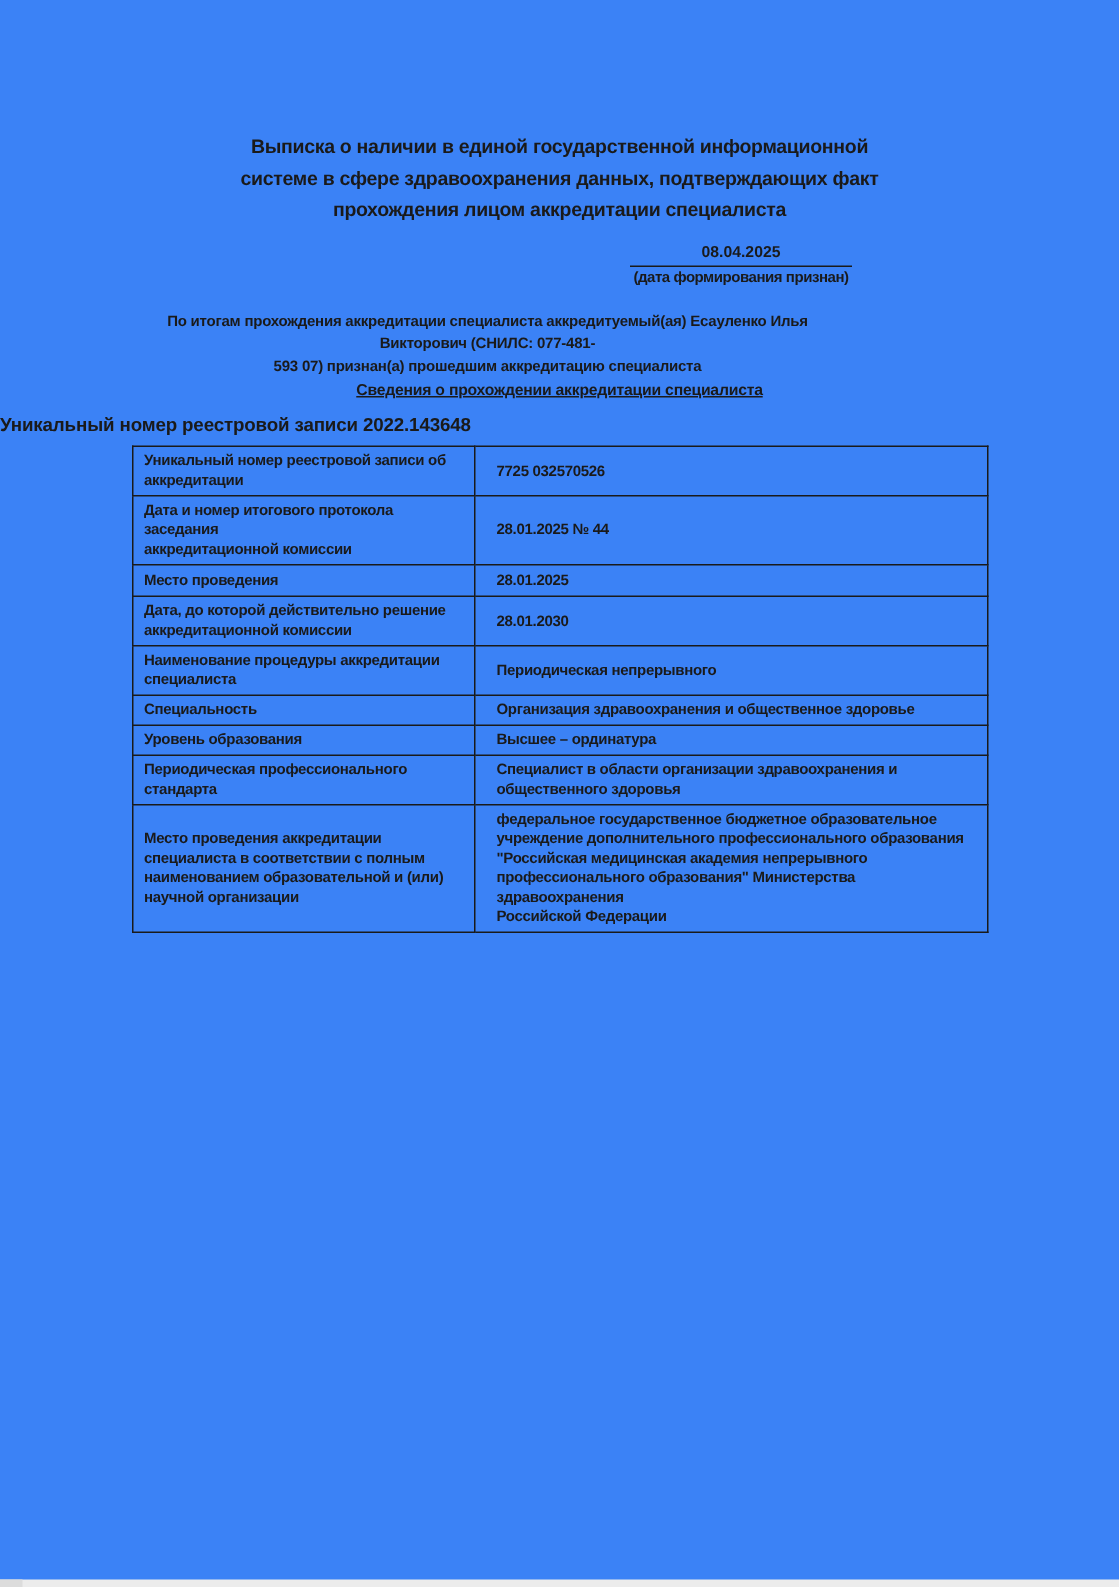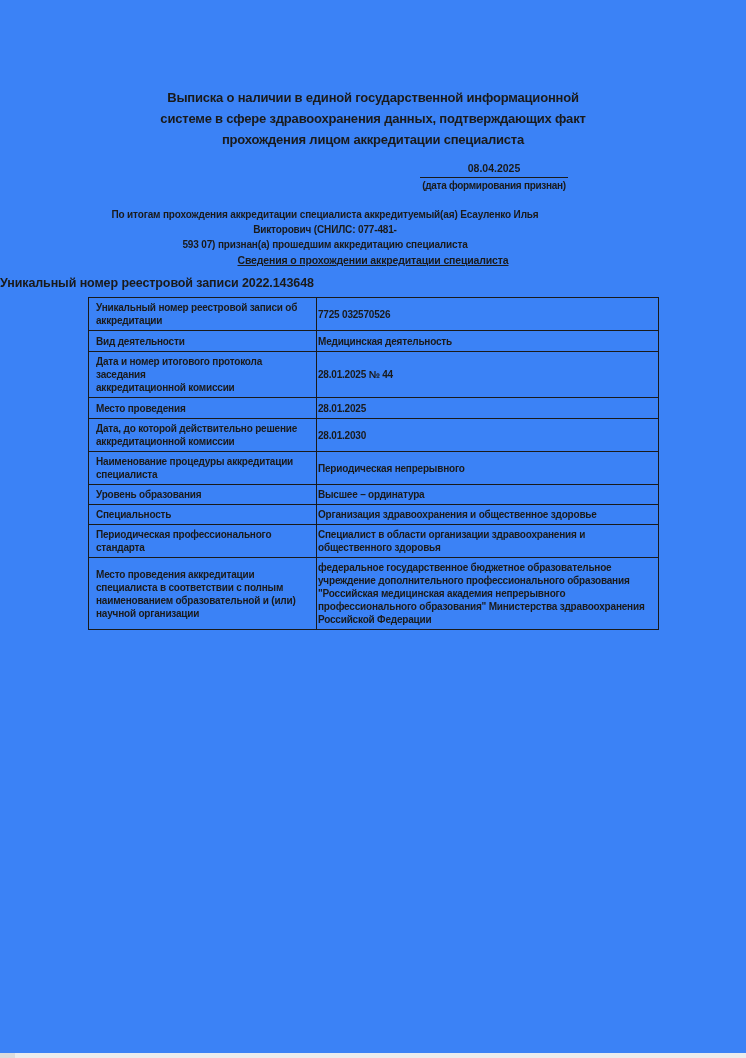--- a/index.html
+++ b/index.html
@@ -83,21 +83,21 @@
     font-size: 10px;
     font-weight: bold;
     line-height: 13px;
     letter-spacing: -0.2px;
     vertical-align: middle;
     white-space: pre-line;
     padding: 3px 6px 3px 7px;
     overflow: hidden;
   }
   .acc-table td.label-cell { width: 228px; }
-  .acc-table td.value-cell { width: 342px; padding-left: 1px; }
+  .acc-table td.value-cell { width: 342px; padding-left: 14px; }
   tr.h2 { height: 32px; }
   tr.h1 { height: 21px; }
   tr.h2b { height: 31px; }
   tr.h1b { height: 20px; }
   tr.h5 { height: 64px; }
   .bottom-bar {
     position: absolute;
     left: 0; right: 0; bottom: 0;
     height: 5px;
     background: #ececec;
@@ -130,50 +130,46 @@
 
   <div class="registry-heading">Уникальный номер реестровой записи 2022.143648</div>
 
   <table class="acc-table">
     <tbody>
       <tr class="h2">
         <td class="label-cell">Уникальный номер реестровой записи об
 аккредитации</td>
         <td class="value-cell">7725 032570526</td>
       </tr>
-      <tr class="h1">
-        <td class="label-cell">Вид деятельности</td>
-        <td class="value-cell">Медицинская деятельность</td>
-      </tr>
       <tr class="h2">
         <td class="label-cell">Дата и номер итогового протокола заседания
 аккредитационной комиссии</td>
         <td class="value-cell">28.01.2025 № 44</td>
       </tr>
       <tr class="h1">
         <td class="label-cell">Место проведения</td>
         <td class="value-cell">28.01.2025</td>
       </tr>
       <tr class="h2">
         <td class="label-cell">Дата, до которой действительно решение
 аккредитационной комиссии</td>
         <td class="value-cell">28.01.2030</td>
       </tr>
       <tr class="h2b">
         <td class="label-cell">Наименование процедуры аккредитации
 специалиста</td>
         <td class="value-cell">Периодическая непрерывного</td>
       </tr>
       <tr class="h1b">
+        <td class="label-cell">Специальность</td>
+        <td class="value-cell">Организация здравоохранения и общественное здоровье</td>
+      </tr>
+      <tr class="h1b">
         <td class="label-cell">Уровень образования</td>
         <td class="value-cell">Высшее – ординатура</td>
-      </tr>
-      <tr class="h1b">
-        <td class="label-cell">Специальность</td>
-        <td class="value-cell">Организация здравоохранения и общественное здоровье</td>
       </tr>
       <tr class="h2">
         <td class="label-cell">Периодическая профессионального
 стандарта</td>
         <td class="value-cell">Специалист в области организации здравоохранения и
 общественного здоровья</td>
       </tr>
       <tr class="h5">
         <td class="label-cell">Место проведения аккредитации
 специалиста в соответствии с полным

